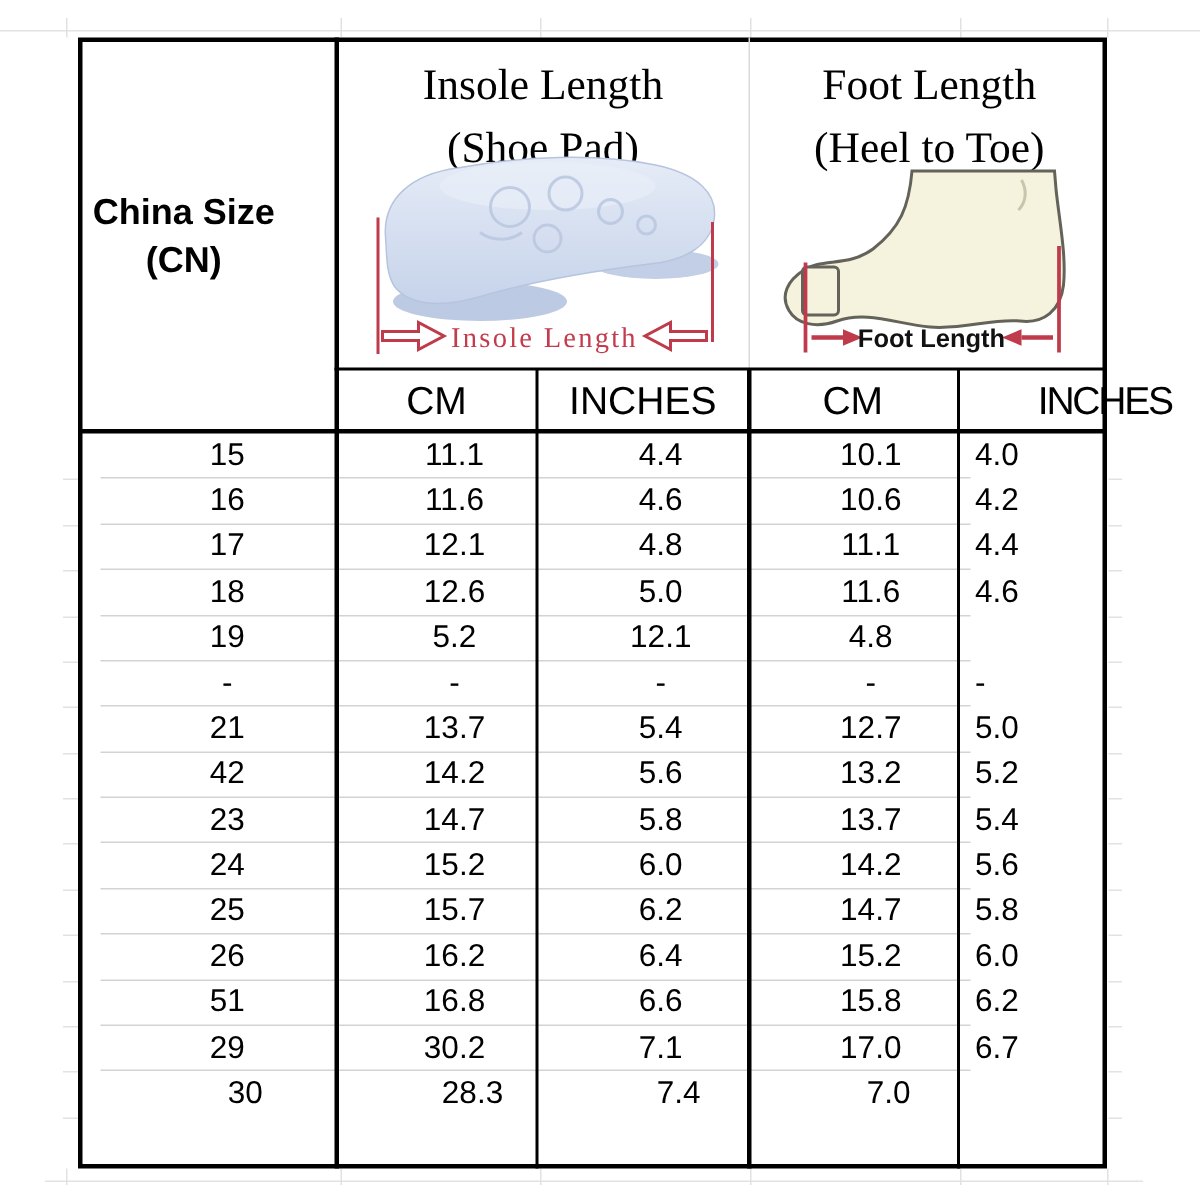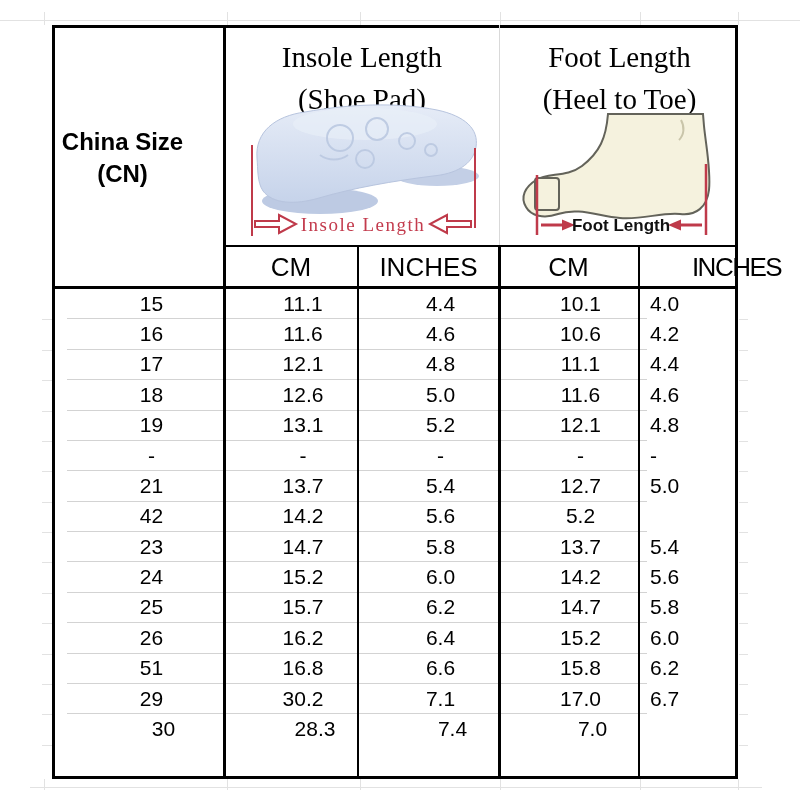--- a/index.html
+++ b/index.html
@@ -182,21 +182,20 @@
       </div>
       <div class="row">
         <div class="cell">18</div>
         <div class="cell">12.6</div>
         <div class="cell">5.0</div>
         <div class="cell">11.6</div>
         <div class="cell">4.6</div>
       </div>
       <div class="row">
         <div class="cell">19</div>
-        <div class="cell">13.1</div>
         <div class="cell">5.2</div>
         <div class="cell">12.1</div>
         <div class="cell">4.8</div>
       </div>
       <div class="row">
         <div class="cell">-</div>
         <div class="cell">-</div>
         <div class="cell">-</div>
         <div class="cell">-</div>
         <div class="cell">-</div>
@@ -205,20 +204,21 @@
         <div class="cell">21</div>
         <div class="cell">13.7</div>
         <div class="cell">5.4</div>
         <div class="cell">12.7</div>
         <div class="cell">5.0</div>
       </div>
       <div class="row">
         <div class="cell">42</div>
         <div class="cell">14.2</div>
         <div class="cell">5.6</div>
+        <div class="cell">13.2</div>
         <div class="cell">5.2</div>
       </div>
       <div class="row">
         <div class="cell">23</div>
         <div class="cell">14.7</div>
         <div class="cell">5.8</div>
         <div class="cell">13.7</div>
         <div class="cell">5.4</div>
       </div>
       <div class="row">

